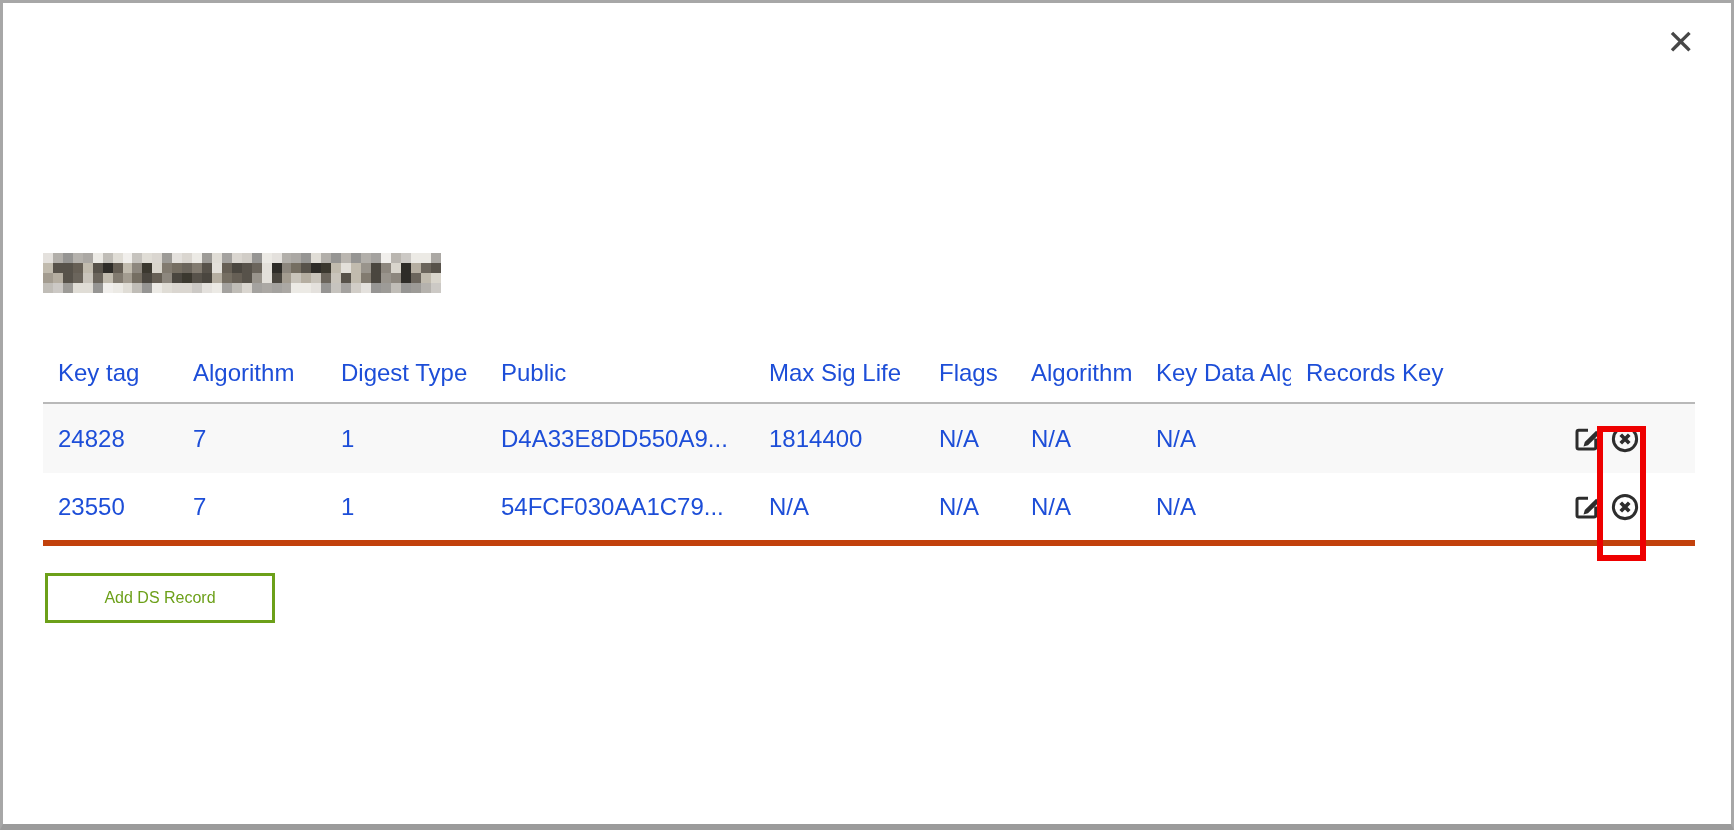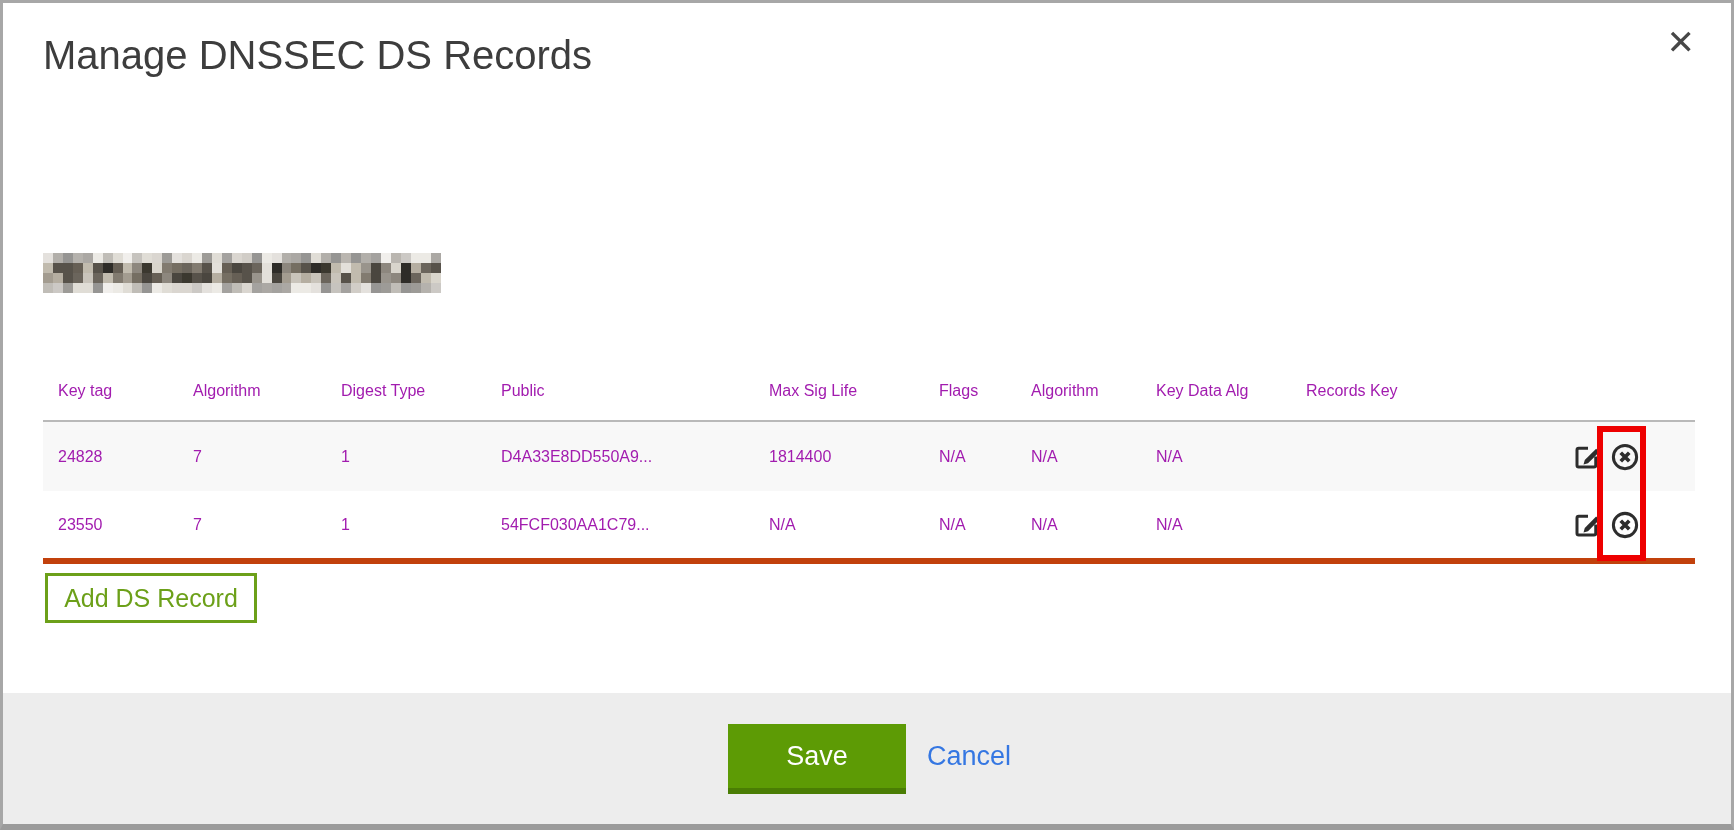--- a/index.html
+++ b/index.html
@@ -33,23 +33,23 @@
     display:flex; flex-wrap:wrap; overflow:hidden;
   }
   .domain-redacted .px { width:9.95px; height:10px; }
 
   .instruction {
     position:absolute; left:40px; top:303px;
     font-size:25px; color:#3a3a3a;
   }
 
   table.ds-table {
-    position:absolute; left:40px; top:358px;
+    position:absolute; left:40px; top:340px;
     width:1652px; border-collapse:collapse; table-layout:fixed;
-    font-size:16px; color:#a21caf;
+    font-size:24px; color:#1d4ed8;
   }
   table.ds-table th {
     height:60px; text-align:left; font-weight:400;
     padding-left:15px; vertical-align:middle;
     border-bottom:2px solid #b9b9b9;
     white-space:nowrap; overflow:hidden;
   }
   table.ds-table td {
     height:70px; padding-left:15px; vertical-align:middle;
     white-space:nowrap; overflow:hidden;
@@ -68,24 +68,24 @@
 
   .annotation-box {
     position:absolute; left:1594px; top:423px;
     width:49px; height:135px;
     border:6px solid #ee0000;
     pointer-events:none;
   }
 
   .add-ds-btn {
     position:absolute; left:42px; top:570px;
-    width:212px; height:50px;
+    width:230px; height:50px;
     background:#ffffff;
     border:3px solid #6ca019;
-    color:#6ca019; font-size:25px;
+    color:#6ca019; font-size:16px;
     font-family:"Liberation Sans","DejaVu Sans",sans-serif;
     cursor:pointer;
   }
 
   .footer {
     position:absolute; left:0; right:0; bottom:0;
     height:131px; background:#ededed;
   }
   .save-btn {
     position:absolute; left:725px; top:31px;
@@ -102,21 +102,20 @@
     text-decoration:none; cursor:pointer;
   }
 
   svg { display:block; }
 </style>
 </head>
 <body>
 
 <div class="page">
 
-  <h1 class="modal-title">Manage DNSSEC DS Records</h1>
 
   <button class="close-btn">✕</button>
 
   <div class="domain-redacted">
       <span class="px" style="background: rgb(201, 196, 187); opacity: 0.5;"></span>
       <span class="px" style="background: rgb(102, 95, 85); opacity: 0.5;"></span>
       <span class="px" style="background: rgb(46, 44, 40); opacity: 0.5;"></span>
       <span class="px" style="background: rgb(107, 101, 92); opacity: 0.5;"></span>
       <span class="px" style="background: rgb(87, 82, 74); opacity: 0.5;"></span>
       <span class="px" style="background: rgb(217, 213, 204); opacity: 0.5;"></span>
@@ -367,18 +366,14 @@
           </span>
         </td>
       </tr>
     </tbody>
   </table>
 
   <div class="annotation-box"></div>
 
   <button class="add-ds-btn">Add DS Record</button>
 
-  <div class="footer">
-    <button class="save-btn">Save</button>
-    <a class="cancel-link">Cancel</a>
-  </div>
 
 </div>
 
 </body></html>

